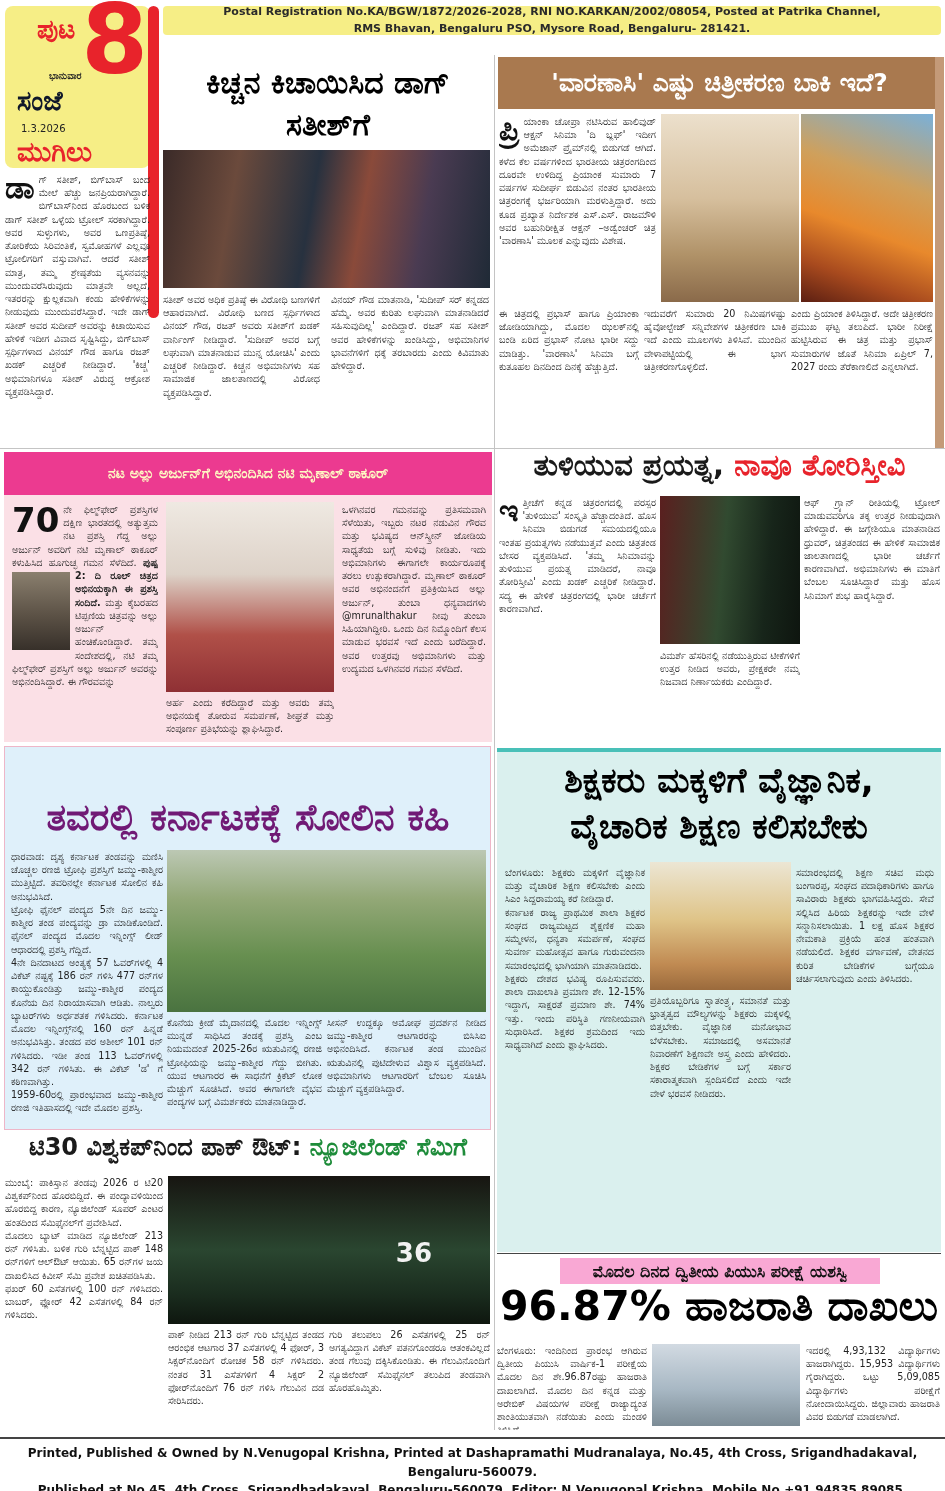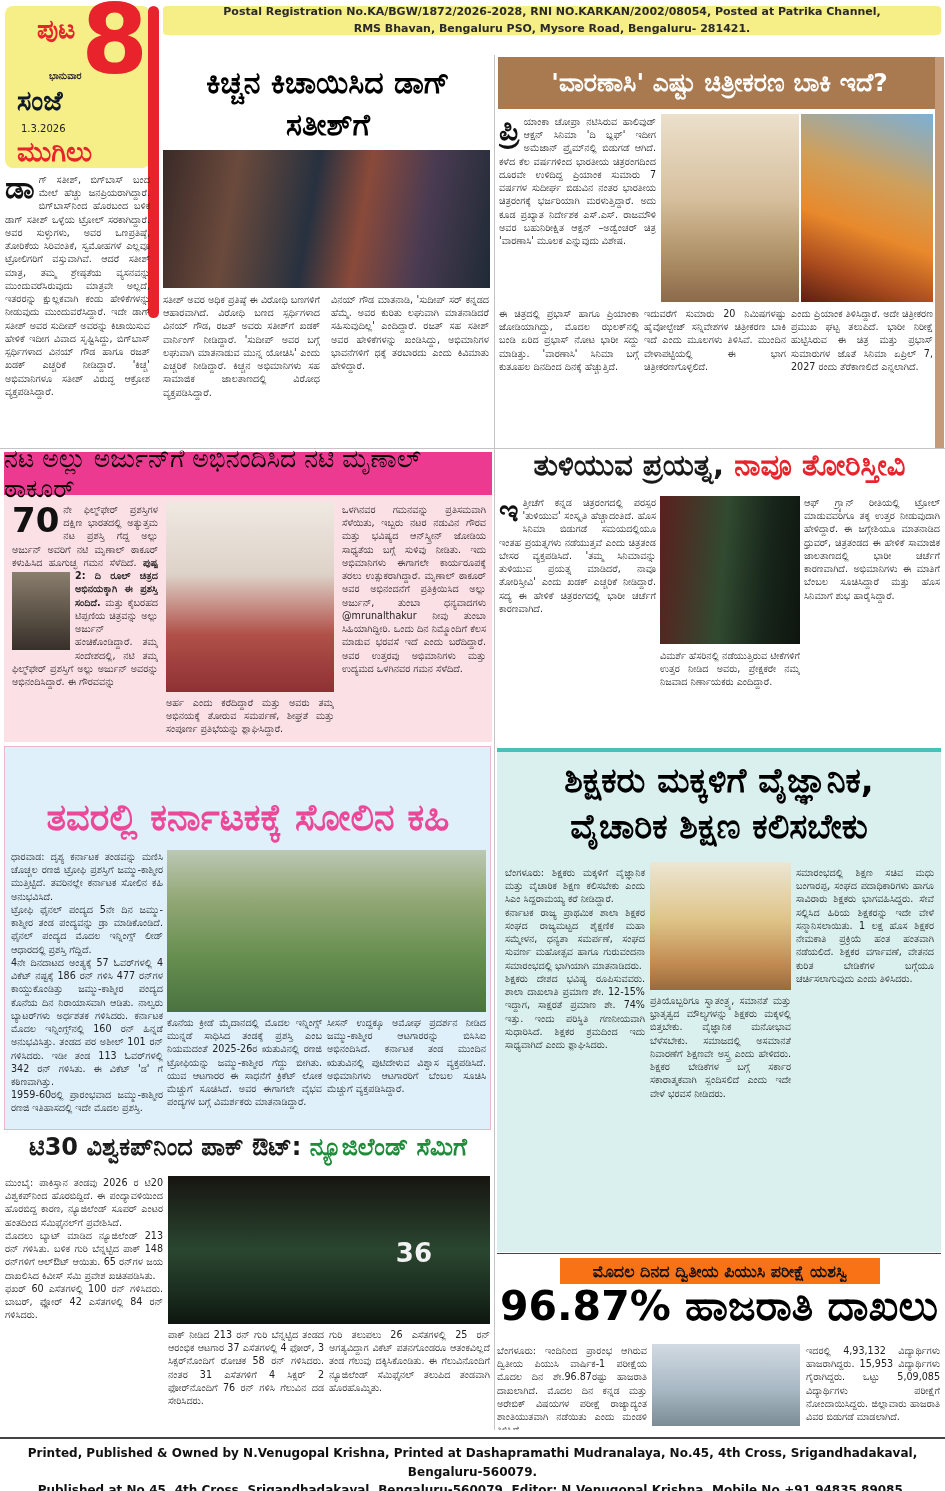--- a/index.html
+++ b/index.html
@@ -24,39 +24,39 @@
   .postal div{font-size:11px;font-weight:bold;color:#2a2a2a;line-height:1.5;}
   
   .hl-a1{left:168px;top:62px;width:320px;text-align:center;font-size:30px;font-weight:bold;line-height:1.4;color:#000;}
   .brownbar{left:498px;top:57px;width:443px;height:52px;background:#a9794f;display:flex;align-items:center;justify-content:center;}
   .brownbar span{color:#fff;font-size:25px;font-weight:bold;}
   .tanedge{left:935px;top:57px;width:9px;height:391px;background:#c49a78;}
   .photo{background:#777;}
   
   .pinkbox{left:4px;top:452px;width:488px;height:290px;background:#fbe0e6;}
   .pinkbanner{left:4px;top:452px;width:488px;height:43px;background:#ec3a90;display:flex;align-items:center;justify-content:center;}
-  .pinkbanner span{color:#000000;font-size:25px;font-weight:normal;}
+  .pinkbanner span{color:#fef9c3;font-size:14px;font-weight:bold;}
   .allu-photo{float:left;width:58px;height:78px;margin:3px 5px 2px 0;
               background:linear-gradient(180deg,#8a7f6e 0%,#5c5246 55%,#37302a 100%);}
   
   .hl-a4{left:498px;top:450px;width:443px;text-align:center;font-size:29px;font-weight:bold;line-height:1.1;}
   .hl-a4 .red{color:#e8232b;}
   
   .bluebox{left:4px;top:746px;width:487px;height:384px;background:#dff0fa;border:1px solid #eeb6c8;box-sizing:border-box;}
   .bluestrip{left:27px;top:754px;width:443px;height:40px;background:#18a0e4;display:flex;align-items:center;justify-content:center;}
   .bluestrip span{color:#fff;font-size:21px;font-weight:bold;}
-  .hl-a5{left:4px;top:798px;width:488px;text-align:center;font-size:37px;font-weight:bold;color:#ec4899;line-height:1.1;}
+  .hl-a5{left:4px;top:798px;width:488px;text-align:center;font-size:37px;font-weight:bold;color:#701a75;line-height:1.1;}
   
   .cyanbox{left:497px;top:748px;width:444px;height:504px;background:#daf0ee;border-top:4px solid #49c0b8;box-sizing:border-box;}
   .hl-a6{left:500px;top:758px;width:438px;text-align:center;font-size:34px;font-weight:bold;color:#000;line-height:1.35;}
   
   .hl-a7{left:4px;top:1134px;width:488px;text-align:center;font-size:24px;font-weight:bold;line-height:1.1;}
   .hl-a7 .green{color:#1e8c3a;}
   
-  .kicker8{left:560px;top:1258px;width:320px;height:26px;background:#f97316;display:flex;align-items:center;justify-content:center;}
+  .kicker8{left:560px;top:1258px;width:320px;height:26px;background:#f9a8d4;display:flex;align-items:center;justify-content:center;}
   .kicker8 span{font-size:16px;font-weight:bold;color:#111;}
   .hl-a8{left:497px;top:1284px;width:444px;text-align:center;font-size:41px;font-weight:bold;color:#000;line-height:1.1;}
   
   .vline{background:#c4c4c4;width:1px;}
   .hline{background:#c4c4c4;height:1px;}
   .hline-dark{background:#444;height:2px;}
   
   .footer{left:0;top:1444px;width:945px;text-align:center;}
   .footer div{font-size:12px;font-weight:bold;color:#111;line-height:1.55;}
   

